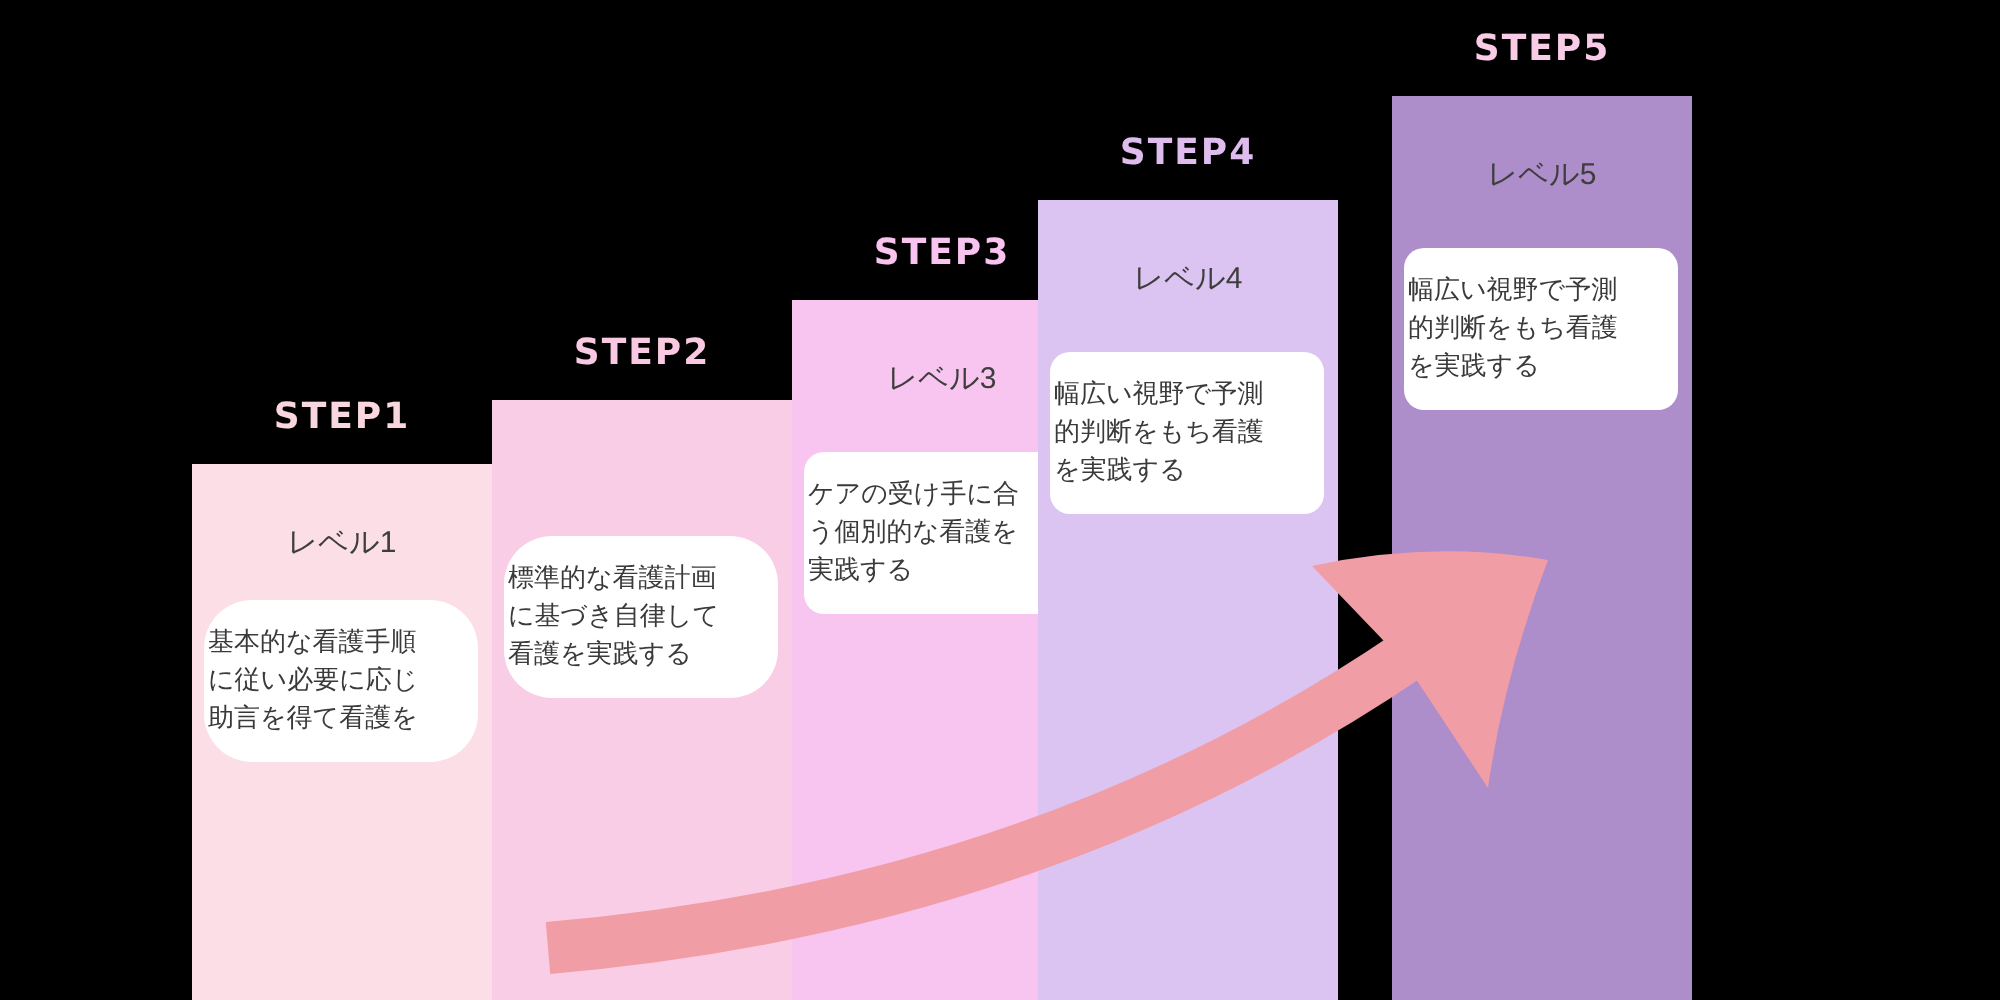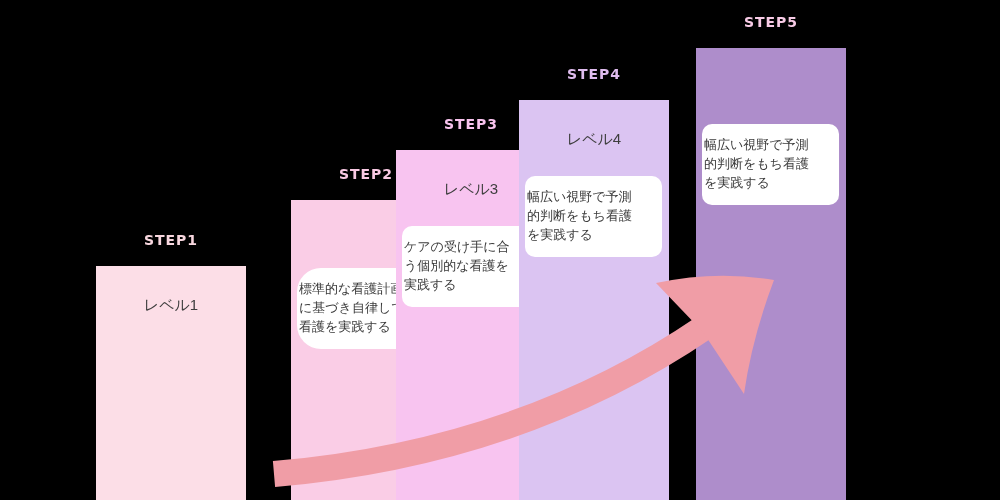--- a/index.html
+++ b/index.html
@@ -1,47 +1,52 @@
 <!DOCTYPE html>
 <html><head>
 <meta charset="utf-8">
 <style>
   html,body{margin:0;padding:0;}
   body{width:1000px;height:500px;background:#000;}
   .stage{position:relative;width:1000px;height:500px;background:#000;overflow:hidden;
          font-family:"Liberation Sans","DejaVu Sans",sans-serif;}
   .col{position:absolute;width:150px;bottom:0;}
-  .c1{left:96px;top:266px;}
+  .c1{left:96px;top:232px;}
   .c2{left:246px;top:200px;}
   .c3{left:396px;top:150px;}
   .c4{left:519px;top:100px;}
   .c5{left:696px;top:48px;}
   .step-label{position:absolute;top:-34px;left:0;width:100%;text-align:center;
-              font-size:14px;font-weight:bold;letter-spacing:1px;
+              font-size:18px;font-weight:bold;letter-spacing:1px;
               font-family:"DejaVu Sans","Liberation Sans",sans-serif;}
   .level-label{position:absolute;top:30px;left:0;width:100%;text-align:center;
                font-size:15px;color:#3E3E3E;}
   .desc-box{position:absolute;left:6px;right:7px;background:#fff;border-radius:10px;
             padding:12px 2px;box-sizing:border-box;}
   .c1 .desc-box,.c2 .desc-box{top:68px;border-radius:24px;}
   .c3 .desc-box,.c4 .desc-box,.c5 .desc-box{top:76px;}
   .desc-text{margin:0;font-size:13px;line-height:1.46;color:#3A3A3A;white-space:pre-line;}
   .arrow-svg{position:absolute;left:0;top:0;width:1000px;height:500px;pointer-events:none;}
 </style>
 </head>
 <body>
 
 <div class="stage" style="background-color: rgb(0, 0, 0);">
 
   <div class="col c1" style="background-color: rgb(252, 222, 231);">
     <div class="step-label" style="color: rgb(248, 215, 223);">STEP1</div>
     <div class="level-label">レベル1</div>
+    <div class="desc-box">
+      <p class="desc-text">基本的な看護手順
+に従い必要に応じ
+助言を得て看護を</p>
+    </div>
   </div>
 
-  <div class="col c2" style="background-color: rgb(250, 205, 230); margin-left: 45px;">
+  <div class="col c2" style="background-color: rgb(250, 205, 230);">
     <div class="step-label" style="color: rgb(249, 201, 227);">STEP2</div>
     <div class="desc-box">
       <p class="desc-text">標準的な看護計画
 に基づき自律して
 看護を実践する</p>
     </div>
   </div>
 
   <div class="col c3" style="background-color: rgb(248, 196, 240);">
     <div class="step-label" style="color: rgb(248, 195, 238);">STEP3</div>
@@ -58,20 +63,21 @@
     <div class="level-label">レベル4</div>
     <div class="desc-box">
       <p class="desc-text">幅広い視野で予測
 的判断をもち看護
 を実践する</p>
     </div>
   </div>
 
   <div class="col c5" style="background-color: rgb(174, 141, 203);">
     <div class="step-label" style="color: rgb(248, 203, 230);">STEP5</div>
+    <div class="level-label">レベル5</div>
     <div class="desc-box">
       <p class="desc-text">幅広い視野で予測
 的判断をもち看護
 を実践する</p>
     </div>
   </div>
 
   <svg class="arrow-svg" viewBox="0 0 1000 500" xmlns="http://www.w3.org/2000/svg">
     <path d="M 274 474 Q 520 453 705 327" fill="none" stroke-width="26" stroke-linecap="butt" style="stroke: rgb(240, 157, 166);"></path>
     <path d="M 656 283 Q 716 270 774 280 Q 752 338 744 394 L 703 332 Z" style="fill: rgb(240, 157, 166);"></path>

